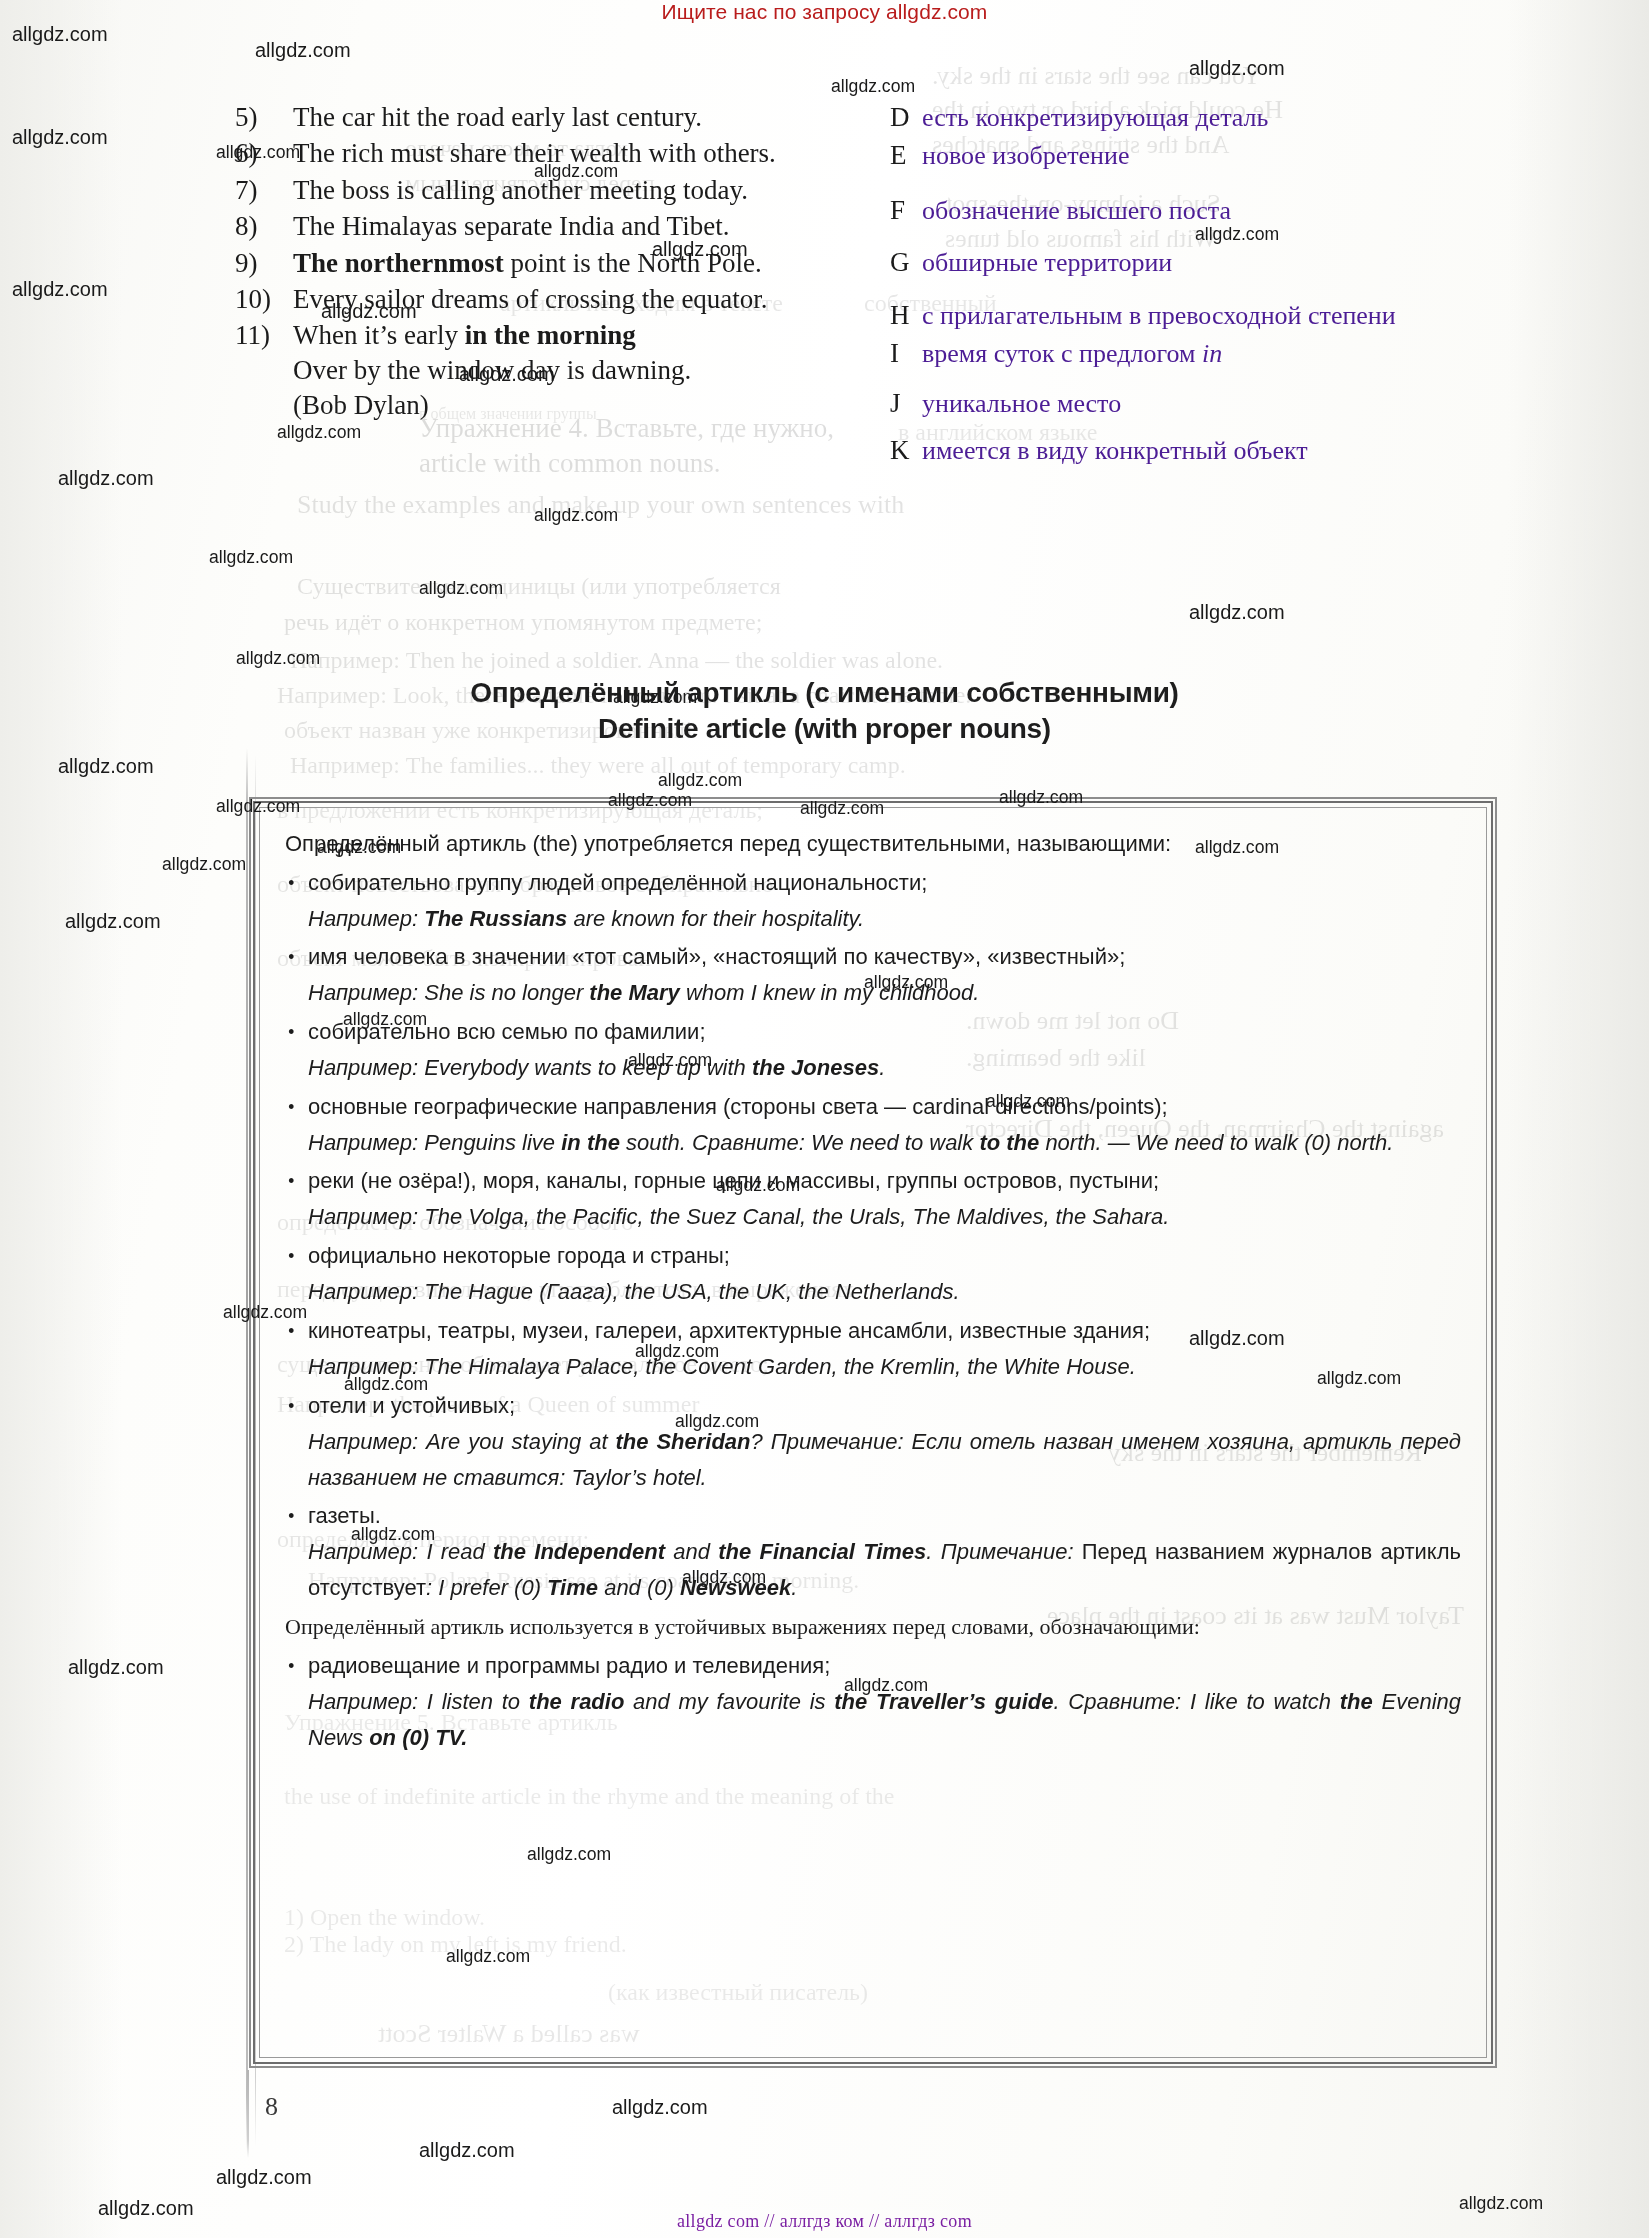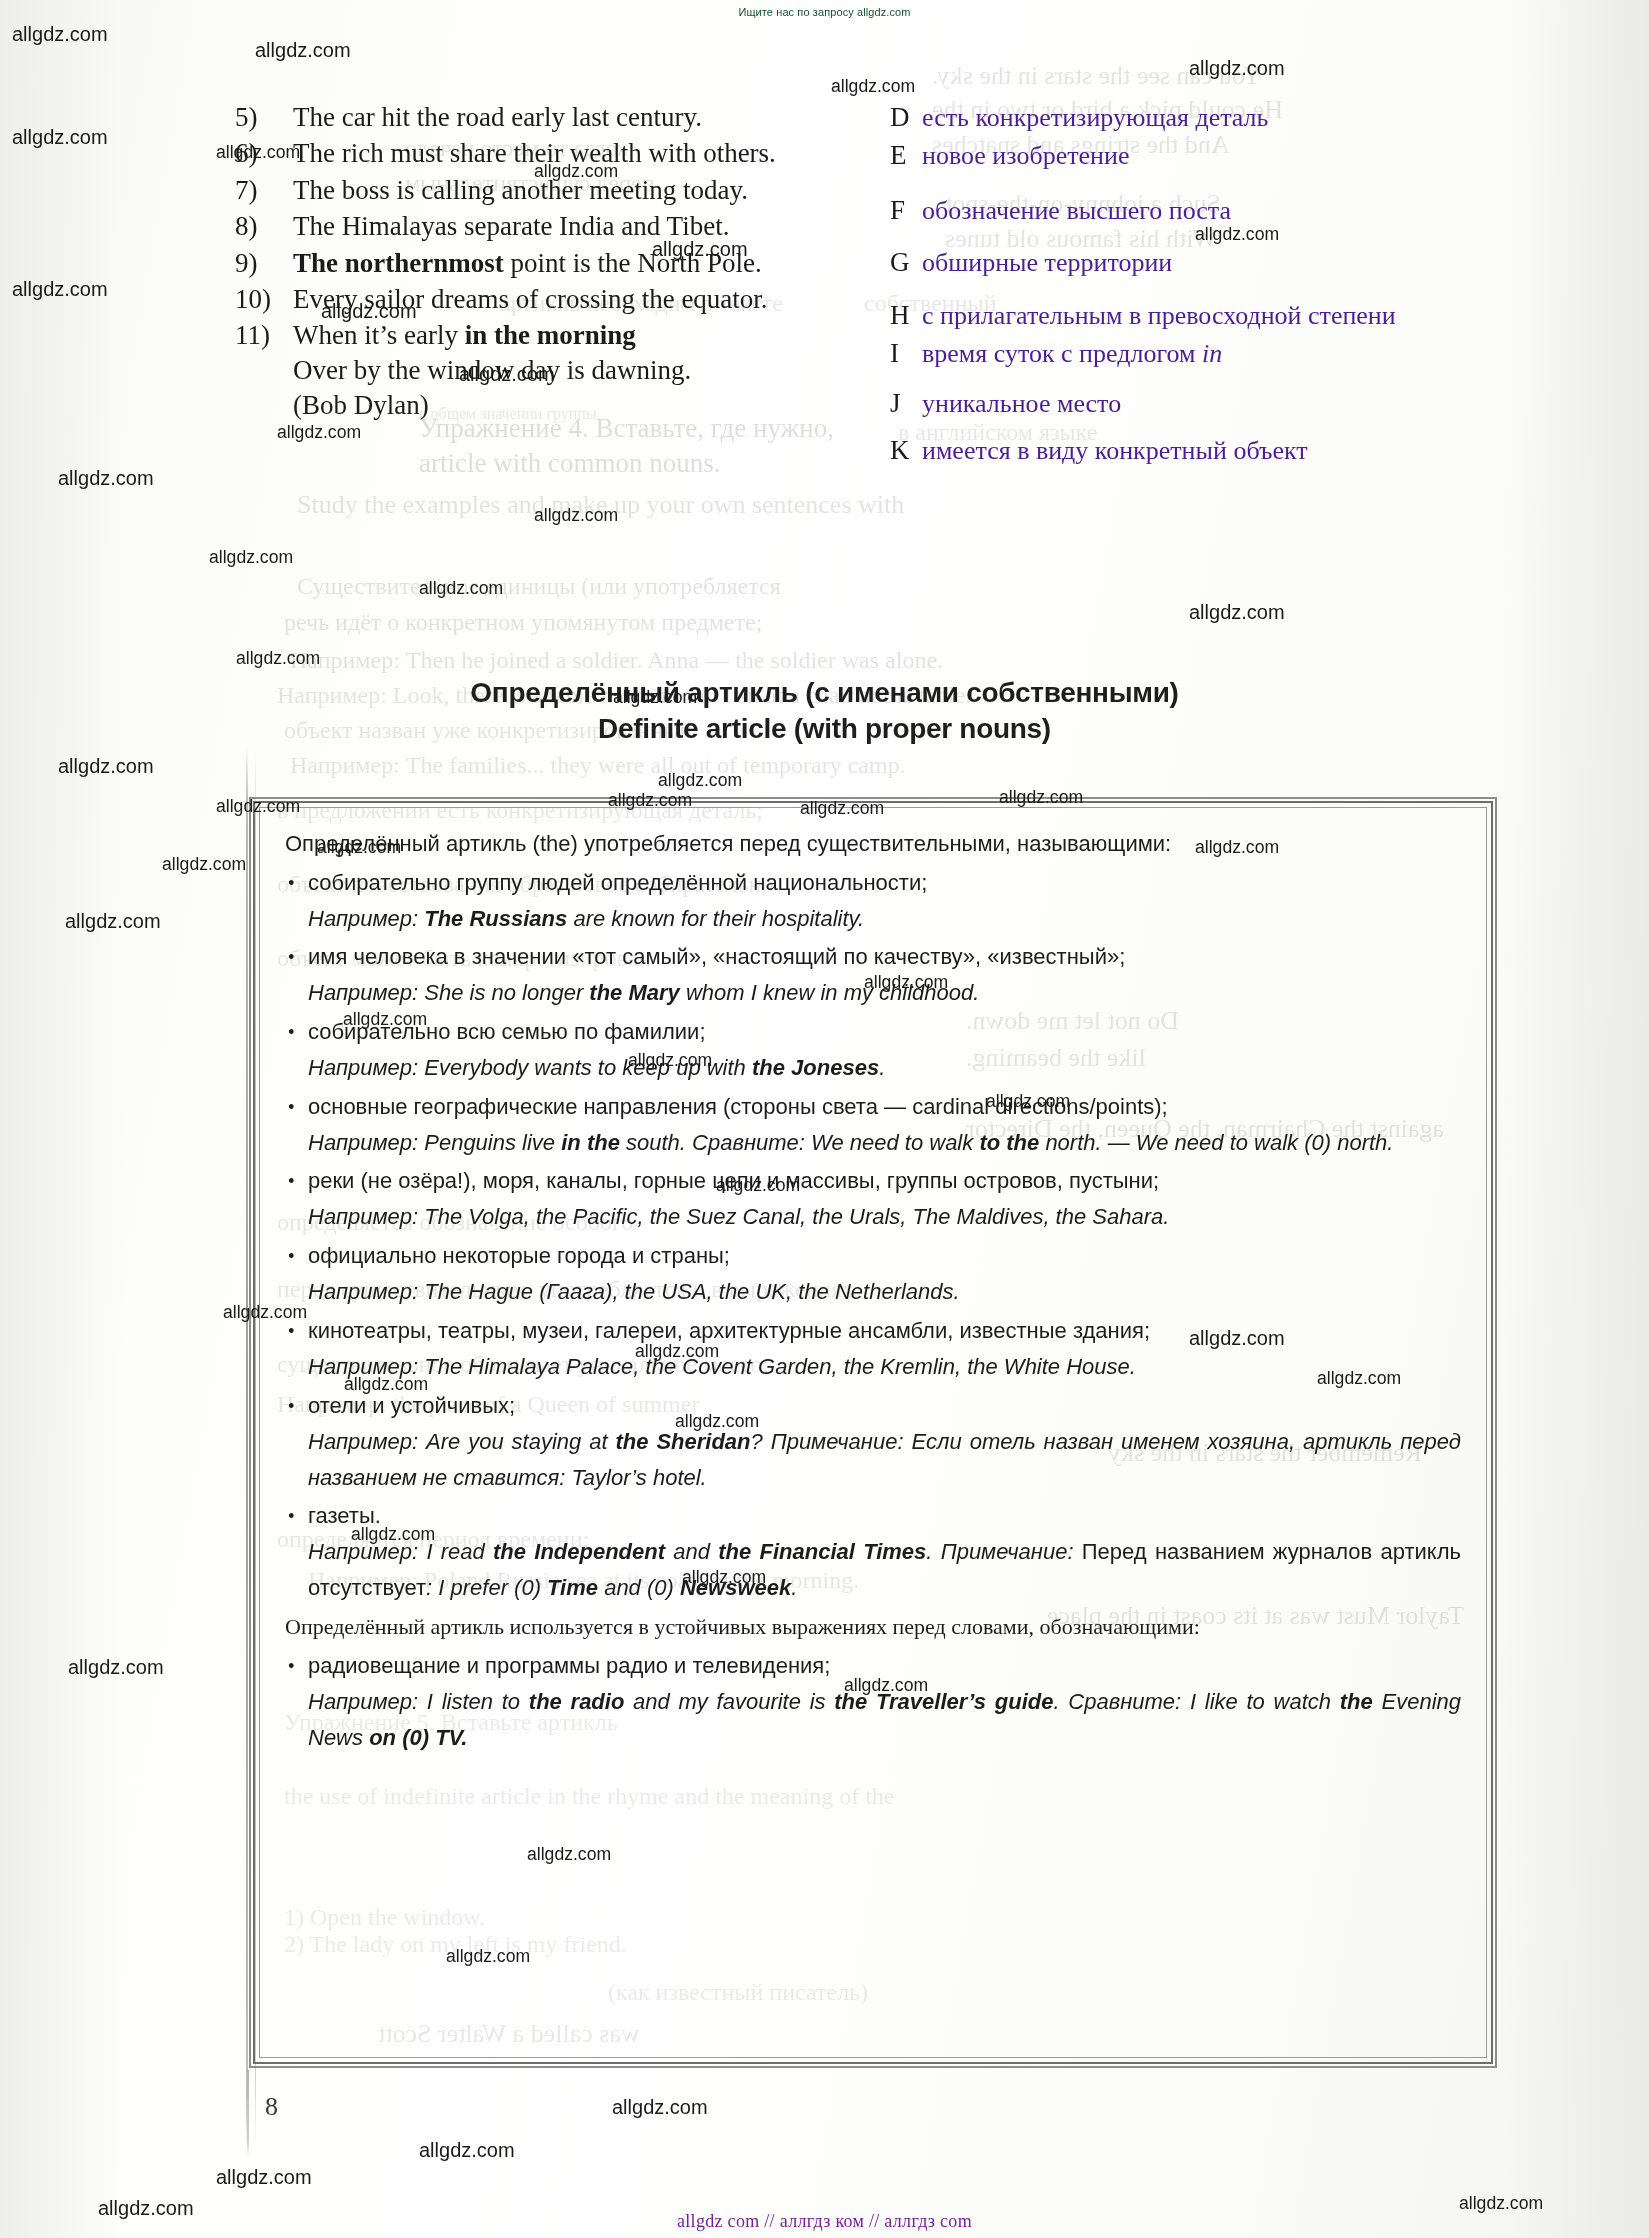--- a/index.html
+++ b/index.html
@@ -22,21 +22,21 @@
   .paper-shade-l { position:absolute; left:0; top:0; width:122px; height:100%;
       background:linear-gradient(90deg,#eeeeea 0%,rgba(255,255,255,0) 100%); }
   .paper-shade-r { position:absolute; right:0; top:0; width:142px; height:100%;
       background:linear-gradient(270deg,#eaeae6 0%,rgba(255,255,255,0) 100%); }
 
   
   .top-banner {
     position:absolute; top:0; left:0; width:100%; height:23px;
     display:flex; align-items:center; justify-content:center;
     font-family:"Liberation Sans", sans-serif;
-    font-size:11px; color:#14532d; letter-spacing:0.1px;
+    font-size:21px; color:#b91c1c; letter-spacing:0.1px;
     z-index:40;
   }
 
   
   .bottom-banner {
     position:absolute; bottom:6.8px; left:0; width:100%;
     display:flex; align-items:center; justify-content:center;
     font-family:"Liberation Serif", serif;
     font-size:18px; color:#7a1fa2; letter-spacing:0.3px;
     z-index:40;

